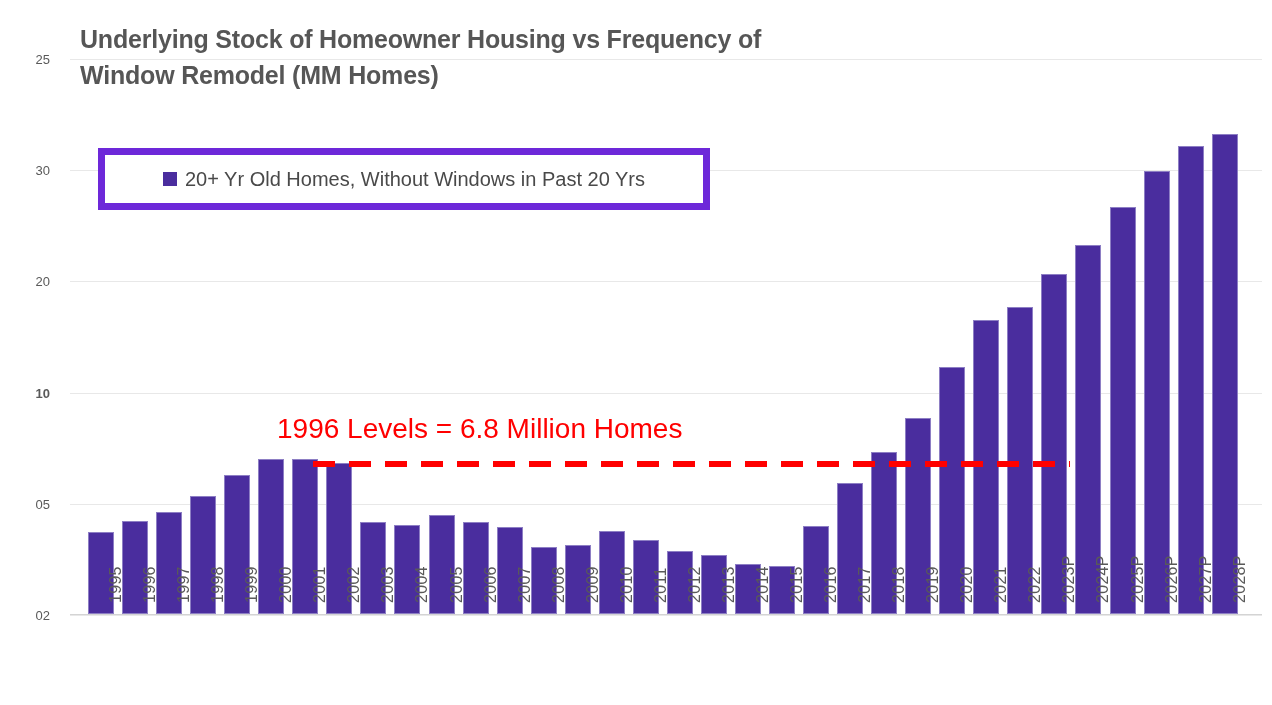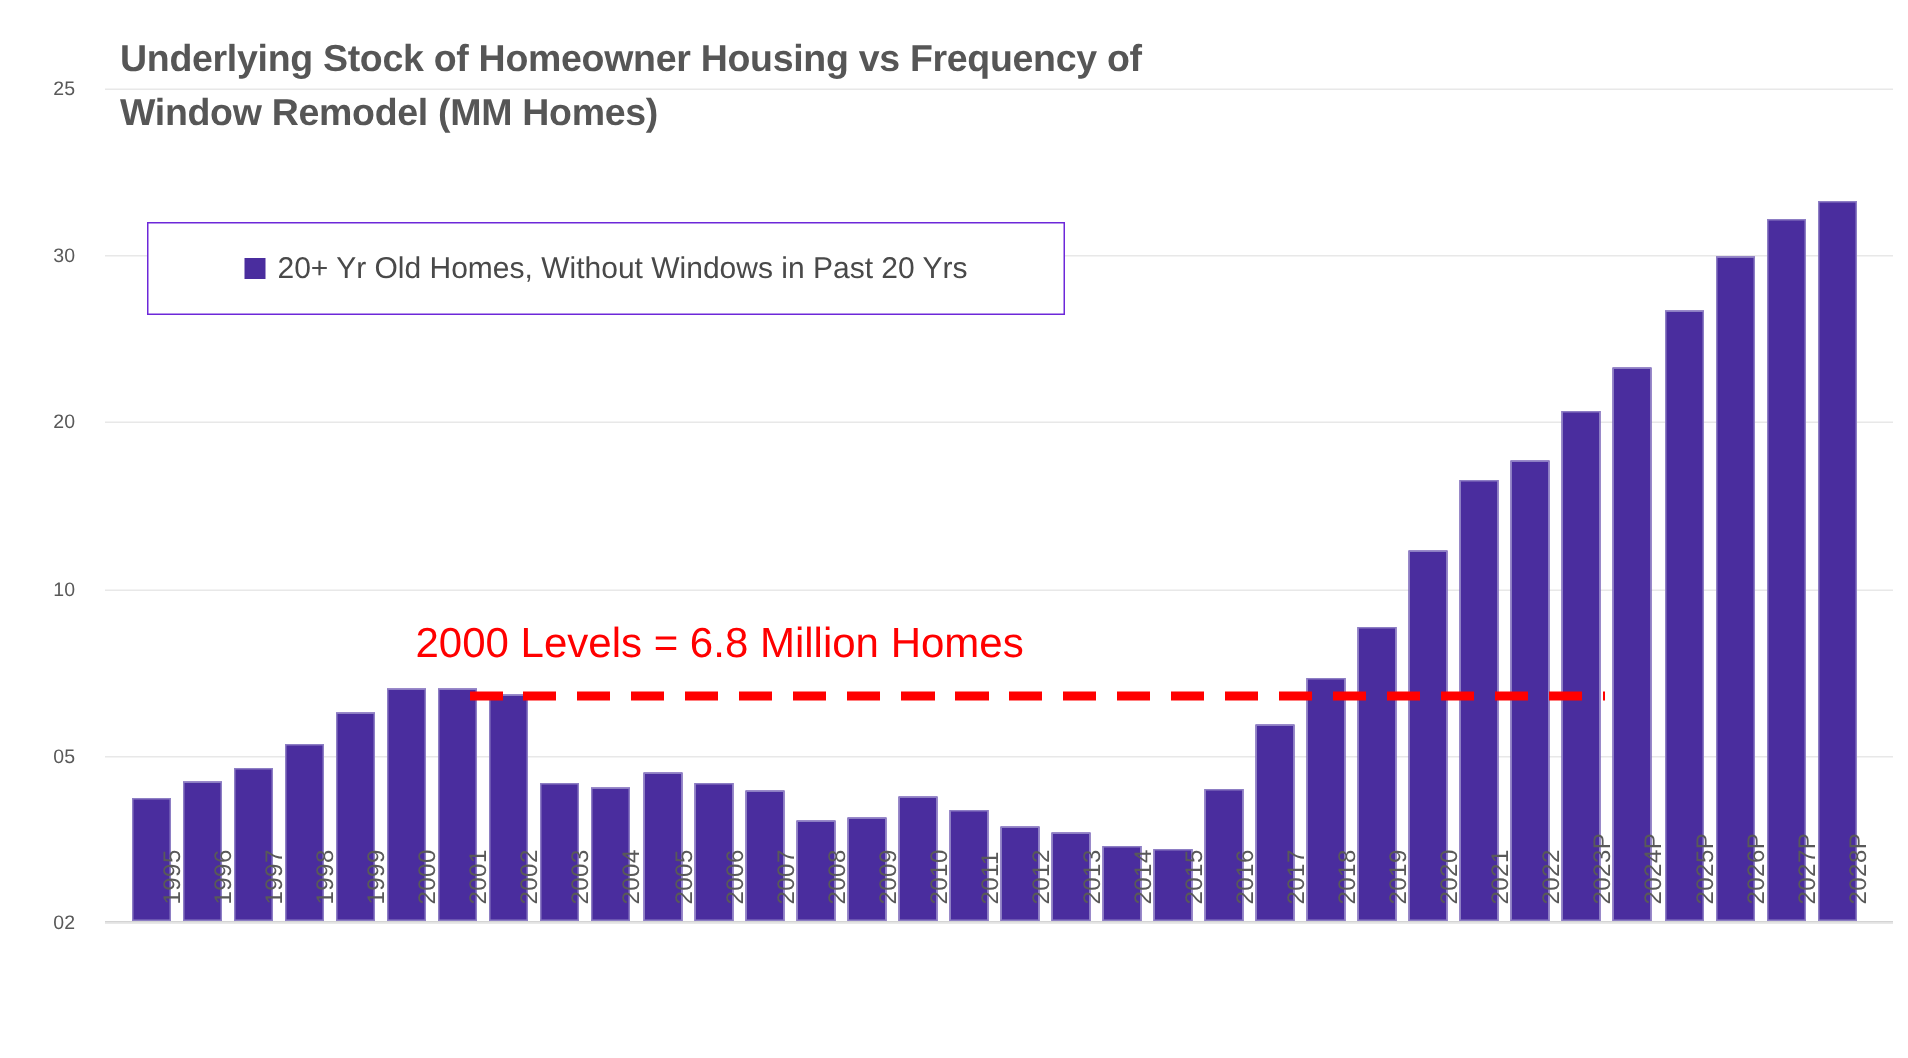--- a/index.html
+++ b/index.html
@@ -94,21 +94,21 @@
     letter-spacing: 0.3px;
   }
 
   
   .legend {
     position: absolute;
     left: 98px;
     top: 148px;
     width: 612px;
     height: 62px;
-    border: 1px solid #6d28d9;
+    border: 7px solid #6d28d9;
     background: #ffffff;
     display: flex;
     align-items: center;
     justify-content: center;
     box-sizing: border-box;
   }
   .legend-swatch {
     width: 14px;
     height: 14px;
     background: #4A2D9E;
@@ -157,21 +157,21 @@
         <div class="gridline" style="top: 444.8px;"></div>
         <div class="gridline" style="top: 333.6px;"></div>
         <div class="gridline" style="top: 222.4px;"></div>
         <div class="gridline" style="top: 111.2px;"></div>
         <div class="gridline" style="top: 0px;"></div>
       </div>
     <div class="axisline-bottom"></div>
     <div id="yticks">
         <div class="ytick" style="top: 556px;">02</div>
         <div class="ytick" style="top: 444.8px;">05</div>
-        <div class="ytick" style="top: 333.6px;">10</div>
+        <div class="ytick" style="top: 333.6px; font-weight: bold;">10</div>
         <div class="ytick" style="top: 222.4px;">20</div>
         <div class="ytick" style="top: 111.2px;">30</div>
         <div class="ytick" style="top: 0px;">25</div>
       </div>
     <div id="bars">
         <div class="bar" title="1995: 3.7" style="left: 18px; width: 26px; height: 82.288px; background: rgb(74, 45, 158);"></div>
         <div class="bar" title="1996: 4.2" style="left: 52.05px; width: 26px; height: 93.408px; background: rgb(74, 45, 158);"></div>
         <div class="bar" title="1997: 4.6" style="left: 86.1px; width: 26px; height: 102.304px; background: rgb(74, 45, 158);"></div>
         <div class="bar" title="1998: 5.3" style="left: 120.15px; width: 26px; height: 117.872px; background: rgb(74, 45, 158);"></div>
         <div class="bar" title="1999: 6.25" style="left: 154.2px; width: 26px; height: 139px; background: rgb(74, 45, 158);"></div>
@@ -241,16 +241,16 @@
         <div class="xtick" style="left: 1126.6px;">2027P</div>
         <div class="xtick" style="left: 1160.65px;">2028P</div>
       </div>
   </div>
 
   <div class="legend">
     <span class="legend-swatch"></span>
     <span class="legend-label">20+ Yr Old Homes, Without Windows in Past 20 Yrs</span>
   </div>
 
-  <div class="annotation-text">2000 Levels = 6.8 Million Homes</div>
+  <div class="annotation-text">1996 Levels = 6.8 Million Homes</div>
   <div class="annotation-line"></div>
 
 </div>
 
 </body></html>

